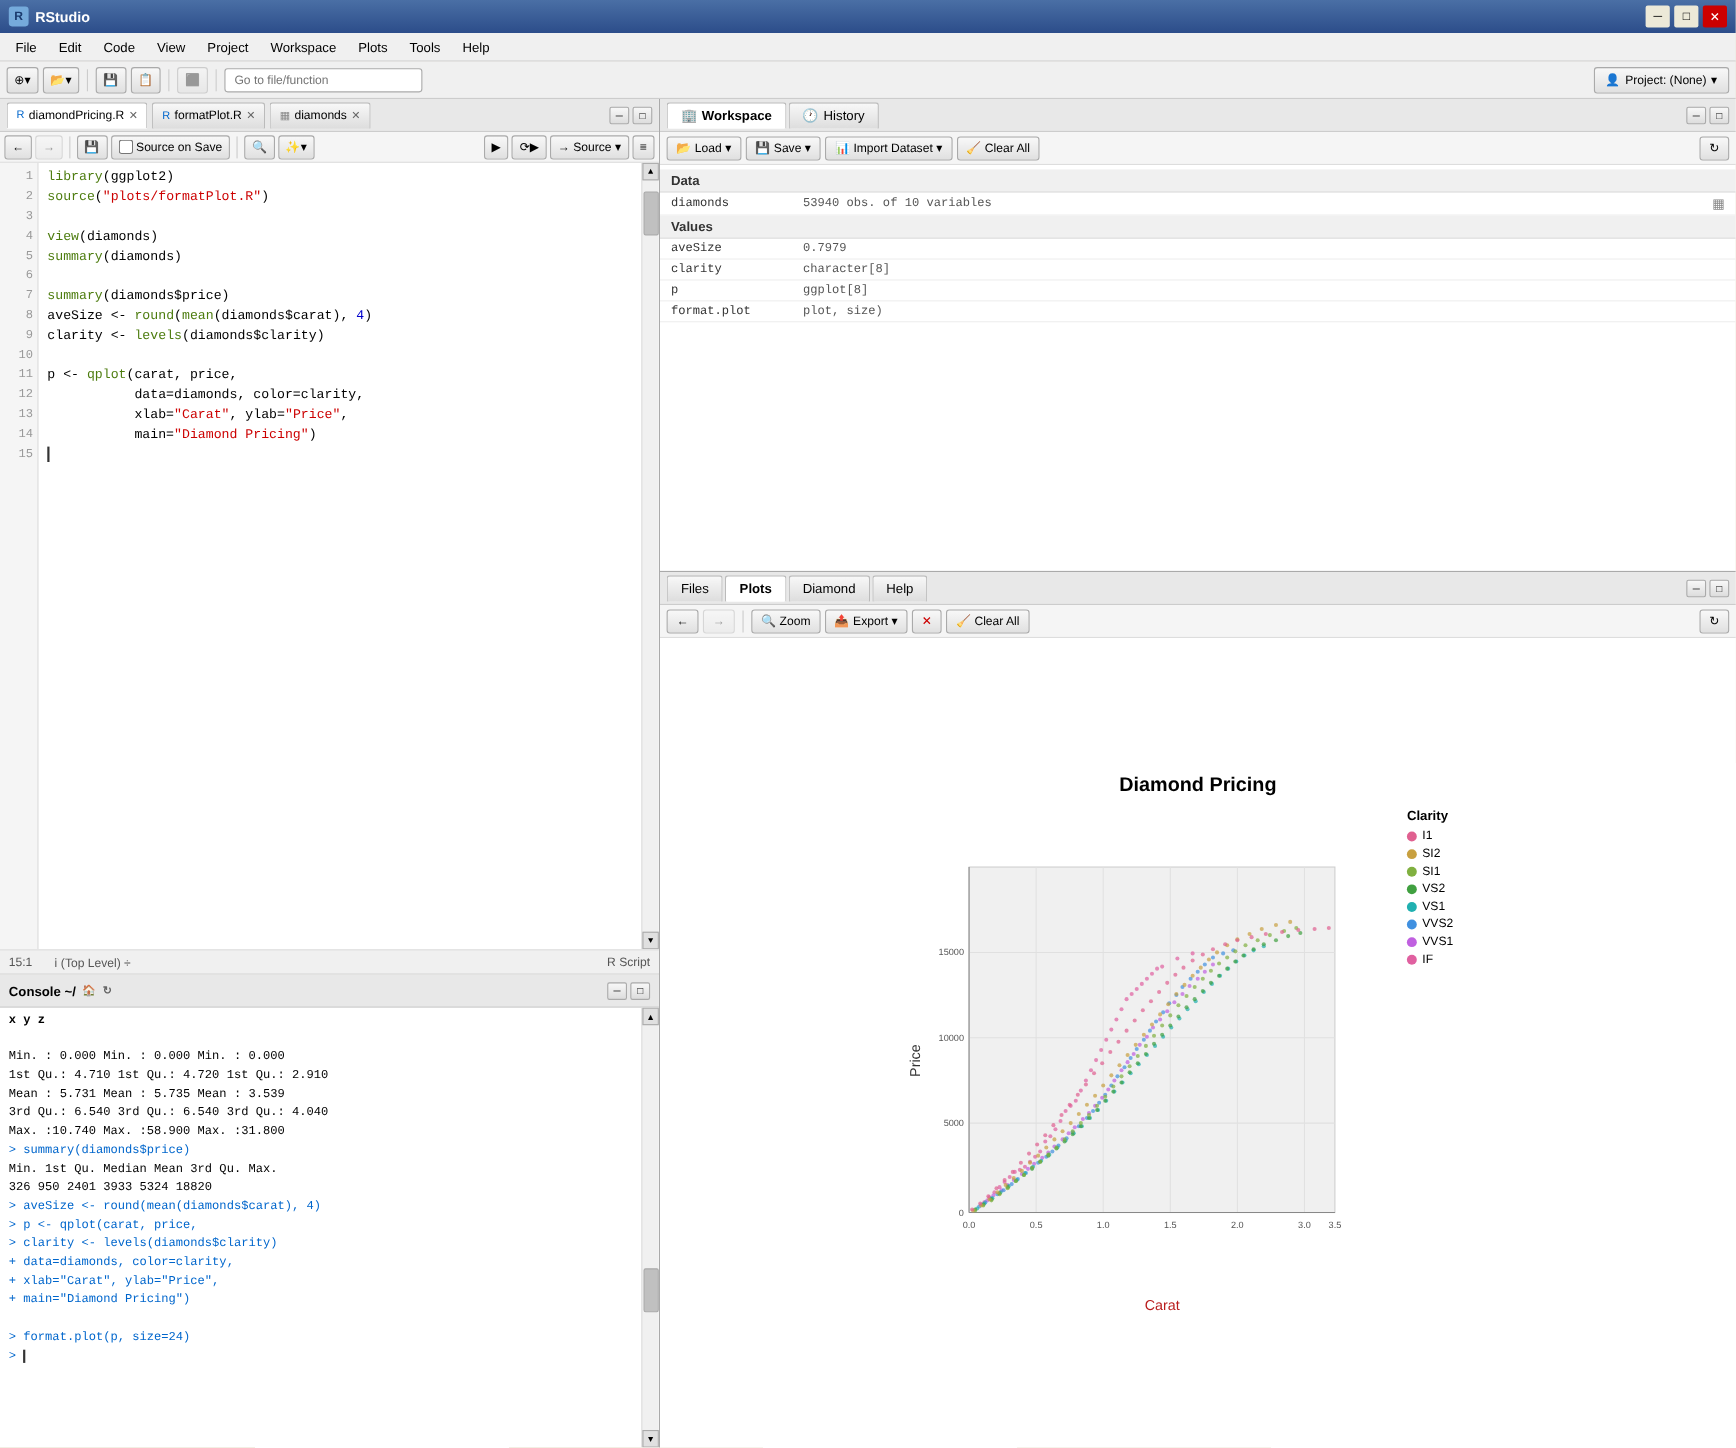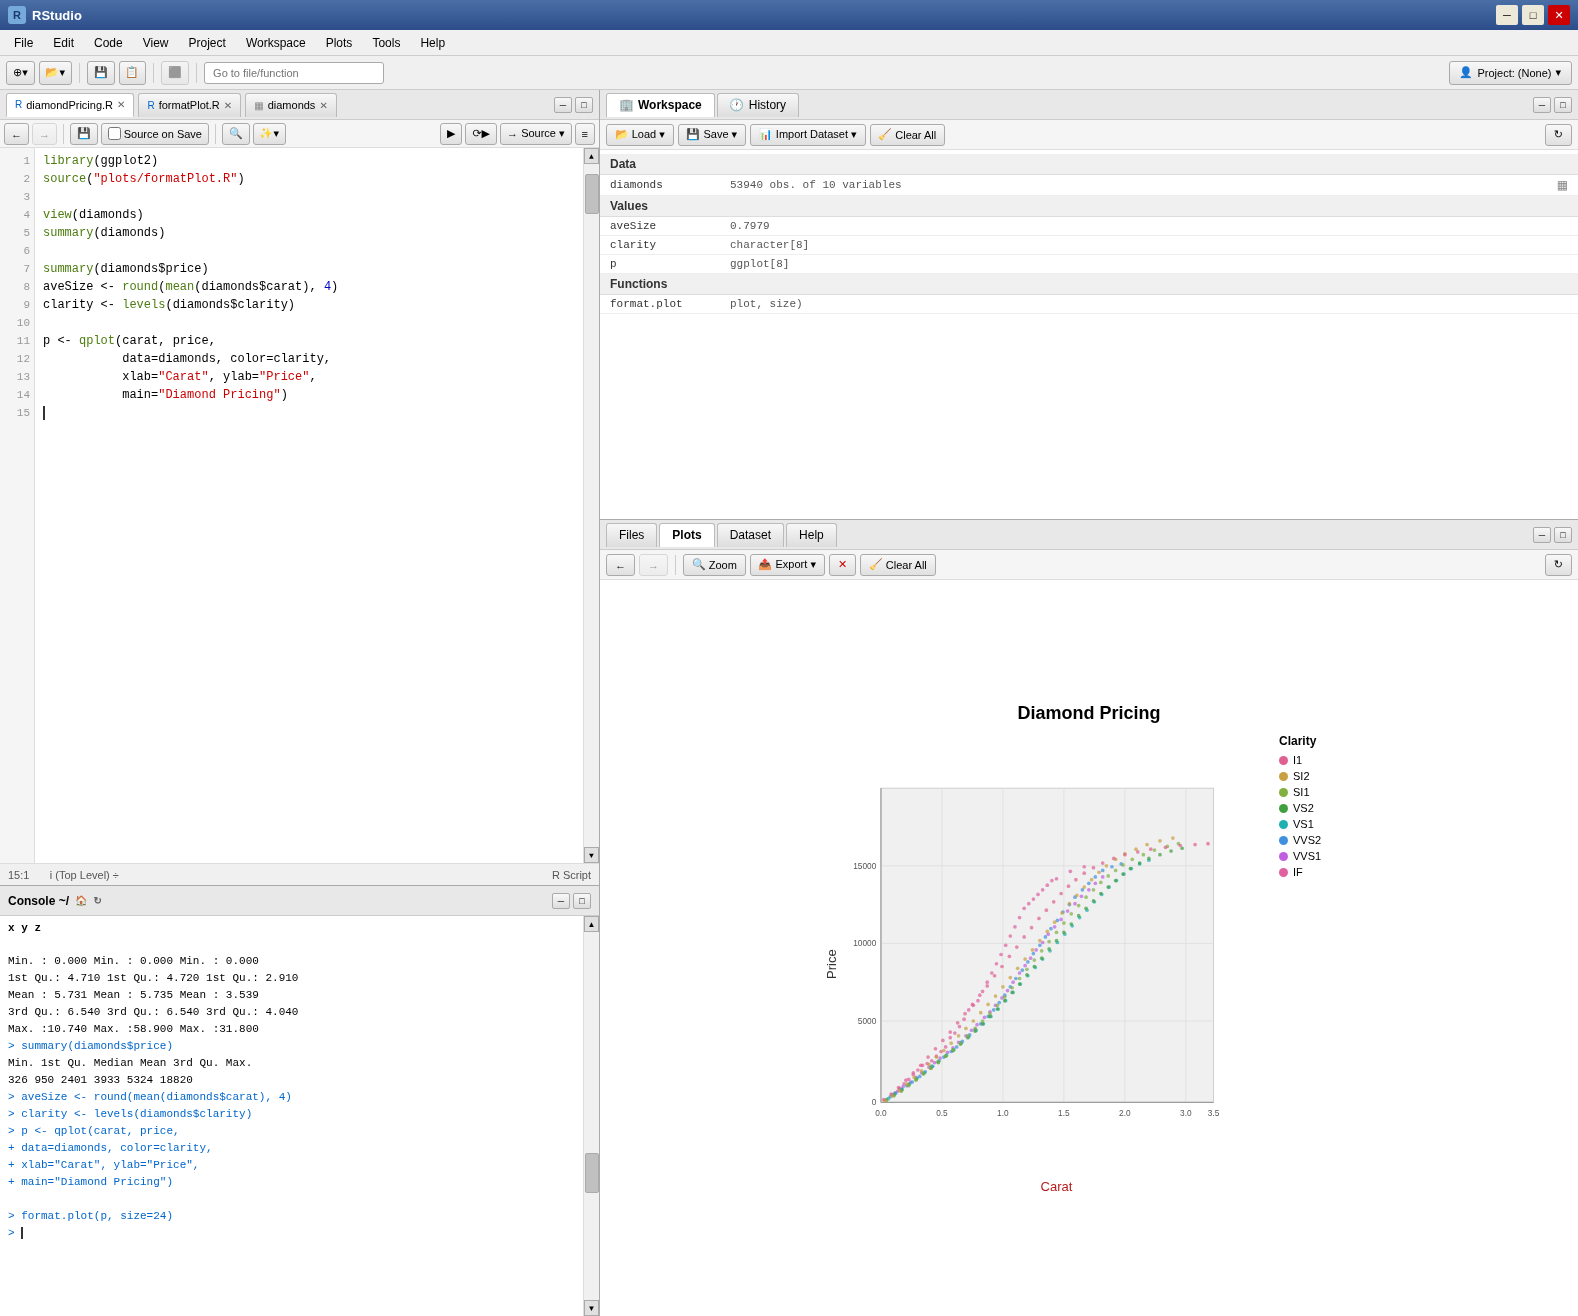--- a/index.html
+++ b/index.html
@@ -261,22 +261,22 @@
 <span style="font-weight:bold; display:block; margin-bottom:16px;">         x                  y                z          </span>
 <span style="display:block;"> Min.   : 0.000   Min.   : 0.000   Min.   : 0.000</span>
 <span style="display:block;"> 1st Qu.: 4.710   1st Qu.: 4.720   1st Qu.: 2.910</span>
 <span style="display:block;"> Mean   : 5.731   Mean   : 5.735   Mean   : 3.539</span>
 <span style="display:block;"> 3rd Qu.: 6.540   3rd Qu.: 6.540   3rd Qu.: 4.040</span>
 <span style="display:block;"> Max.   :10.740   Max.   :58.900   Max.   :31.800</span>
 <span class="con-prompt" style="display:block;">&gt; summary(diamonds$price)</span>
 <span style="display:block;">   Min. 1st Qu.  Median    Mean 3rd Qu.    Max.</span>
 <span style="display:block;">    326     950    2401    3933    5324   18820</span>
 <span class="con-prompt" style="display:block;">&gt; aveSize &lt;- round(mean(diamonds$carat), 4)</span>
+<span class="con-prompt" style="display:block;">&gt; p &lt;- qplot(carat, price,</span>
 <span class="con-prompt" style="display:block;">&gt; clarity &lt;- levels(diamonds$clarity)</span>
-<span class="con-prompt" style="display:block;">&gt; p &lt;- qplot(carat, price,</span>
 <span class="con-prompt" style="display:block;">+           data=diamonds, color=clarity,</span>
 <span class="con-prompt" style="display:block;">+           xlab="Carat", ylab="Price",</span>
 <span class="con-prompt" style="display:block;">+           main="Diamond Pricing")</span>
 <span style="display:block;">&nbsp;</span>
 <span class="con-prompt" style="display:block;">&gt; format.plot(p, size=24)</span>
 <span class="con-prompt" style="display:block;">&gt; <span style="border-left:2px solid #333;">&nbsp;</span></span>
         </div>
         <div style="width:16px; background:#f0f0f0; border-left:1px solid #ddd; display:flex; flex-direction:column;">
           <div class="sb-arr">▲</div>
           <div class="sb-track">
@@ -344,39 +344,38 @@
         </div>
         <div class="ws-row">
           <span class="ws-name">clarity</span>
           <span class="ws-val">character[8]</span>
         </div>
         <div class="ws-row">
           <span class="ws-name">p</span>
           <span class="ws-val">ggplot[8]</span>
         </div>
 
-        <div class="ws-section">Functions</div>
         <div class="ws-row">
           <span class="ws-name">format.plot</span>
           <span class="ws-val">plot, size)</span>
         </div>
       </div>
     </div>
 
     <div id="plots-area">
 
       <div class="right-tabs">
         <div class="right-tab">
           <span>Files</span>
         </div>
         <div class="right-tab active">
           <span>Plots</span>
         </div>
         <div class="right-tab">
-          <span>Dataset</span>
+          <span>Diamond</span>
         </div>
         <div class="right-tab">
           <span>Help</span>
         </div>
         <div class="panel-min" style="margin-left:auto;">
           <div class="icon-btn">─</div>
           <div class="icon-btn">□</div>
         </div>
       </div>
 

